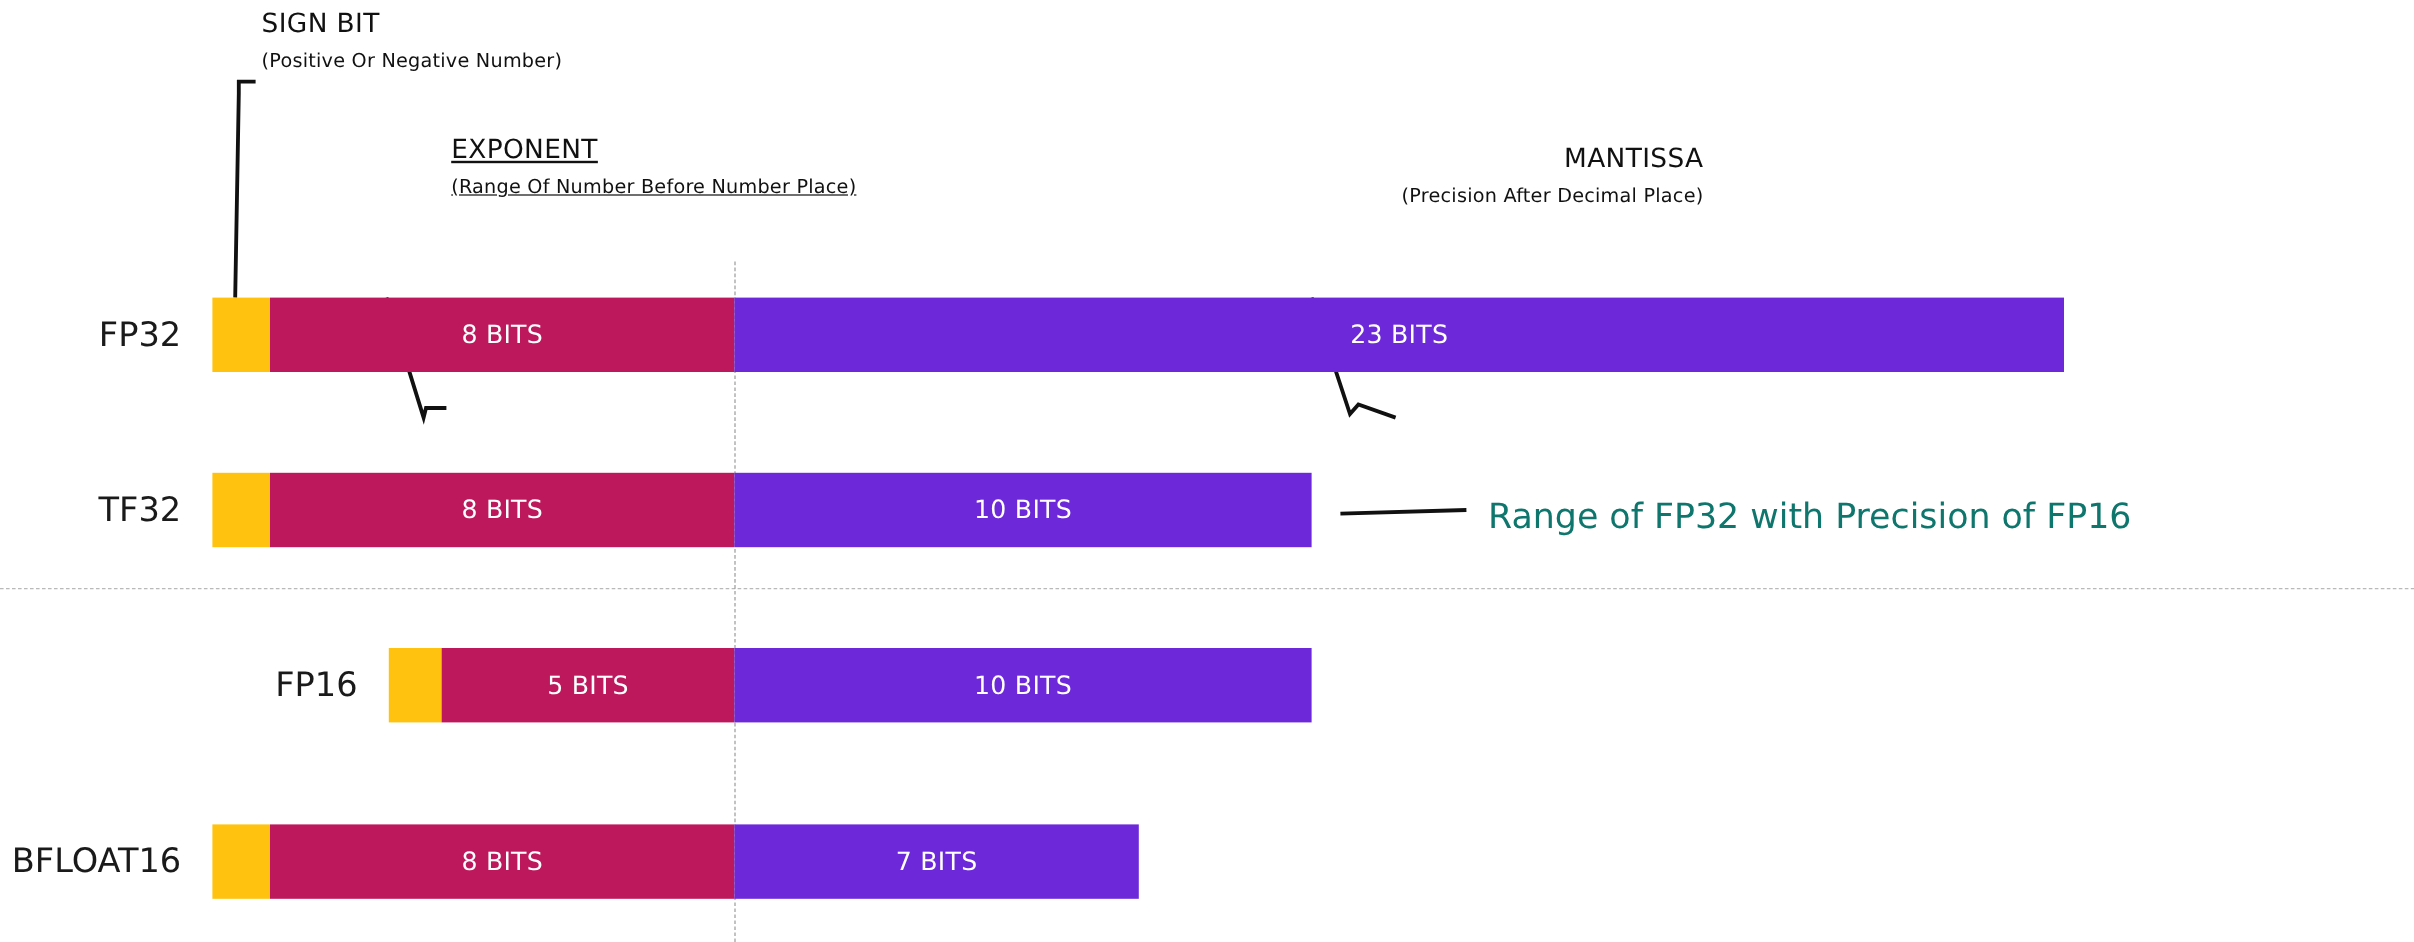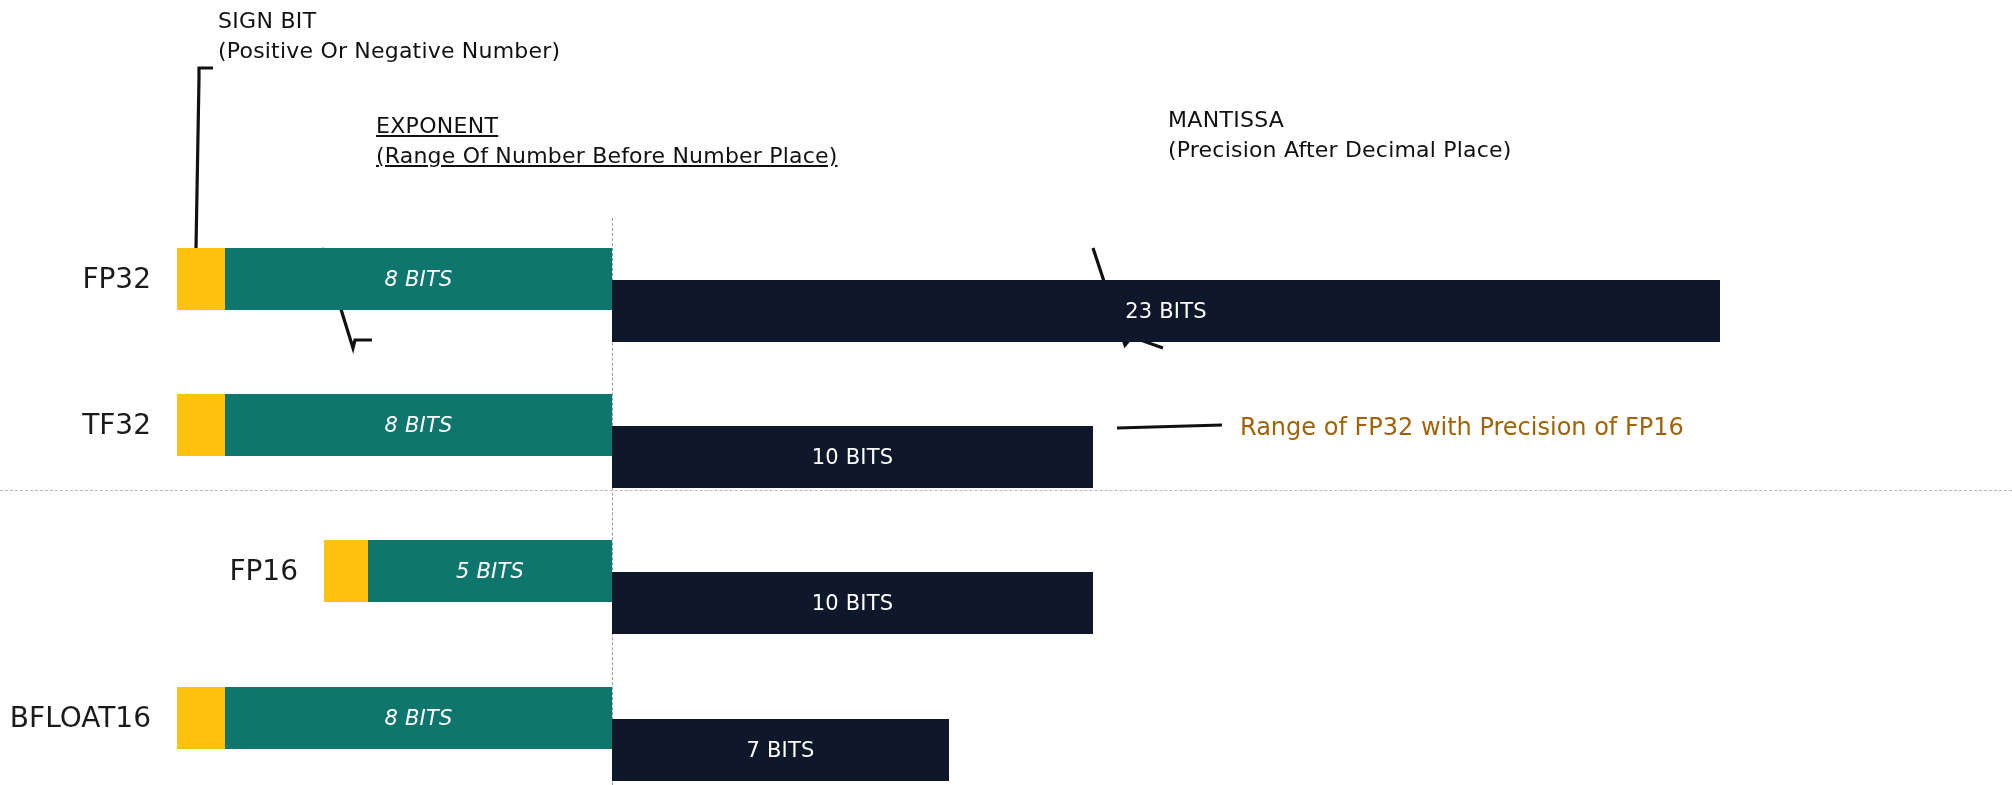--- a/index.html
+++ b/index.html
@@ -24,29 +24,29 @@
   .row{position:absolute;height:62px;}
   .row-label{
     position:absolute;right:100%;top:0;height:62px;line-height:62px;
     margin-right:26px;white-space:nowrap;
     font-size:28px;color:#1a1a1a;
   }
   .seg{position:absolute;top:0;height:62px;
        display:flex;align-items:center;justify-content:center;
        color:#ffffff;font-size:21px;letter-spacing:.2px;white-space:nowrap;}
   .seg.sign{background:#FFC20E;}
-  .seg.exp{background:#0f766e;font-style:italic;}
-  .seg.man{background:#0f172a;margin-top:32px;}
+  .seg.exp{background:#be185d;}
+  .seg.man{background:#6d28d9;}
 
   
   .callout{position:absolute;white-space:nowrap;color:#111111;}
   .callout .l1{font-size:22px;line-height:30px;letter-spacing:.3px;}
-  .callout .l2{font-size:22px;line-height:30px;letter-spacing:.2px;}
+  .callout .l2{font-size:16px;line-height:30px;letter-spacing:.2px;}
 
-  .note{position:absolute;white-space:nowrap;font-size:24px;color:#a16207;}
+  .note{position:absolute;white-space:nowrap;font-size:29px;color:#0f766e;}
 
   svg.leaders{position:absolute;left:0;top:0;width:2012px;height:785px;
               pointer-events:none;overflow:visible;}
 </style>
 </head>
 <body>
 
 <div id="stage">
 
   <div class="h-dash"></div>
@@ -66,21 +66,21 @@
   <div class="callout" style="left:218px;top:6px;">
     <div class="l1">SIGN BIT</div>
     <div class="l2">(Positive Or Negative Number)</div>
   </div>
 
   <div class="callout" style="left:376px;top:111px;text-decoration:underline;">
     <div class="l1">EXPONENT</div>
     <div class="l2">(Range Of Number Before Number Place)</div>
   </div>
 
-  <div class="callout" style="left:1168px;top:105px;">
+  <div class="callout" style="left:1168px;top:118px;text-align:right;">
     <div class="l1">MANTISSA</div>
     <div class="l2">(Precision After Decimal Place)</div>
   </div>
 
   <div class="note" style="left:1240px;top:413px;">Range of FP32 with Precision of FP16</div>
 
   <div class="row" style="left:177px;top:248px;width:1543px;">
     <div class="row-label">FP32</div>
     <div class="seg sign" style="left:0px;width:48px;"></div>
     <div class="seg exp" style="left:48px;width:387px;">8 BITS</div>

